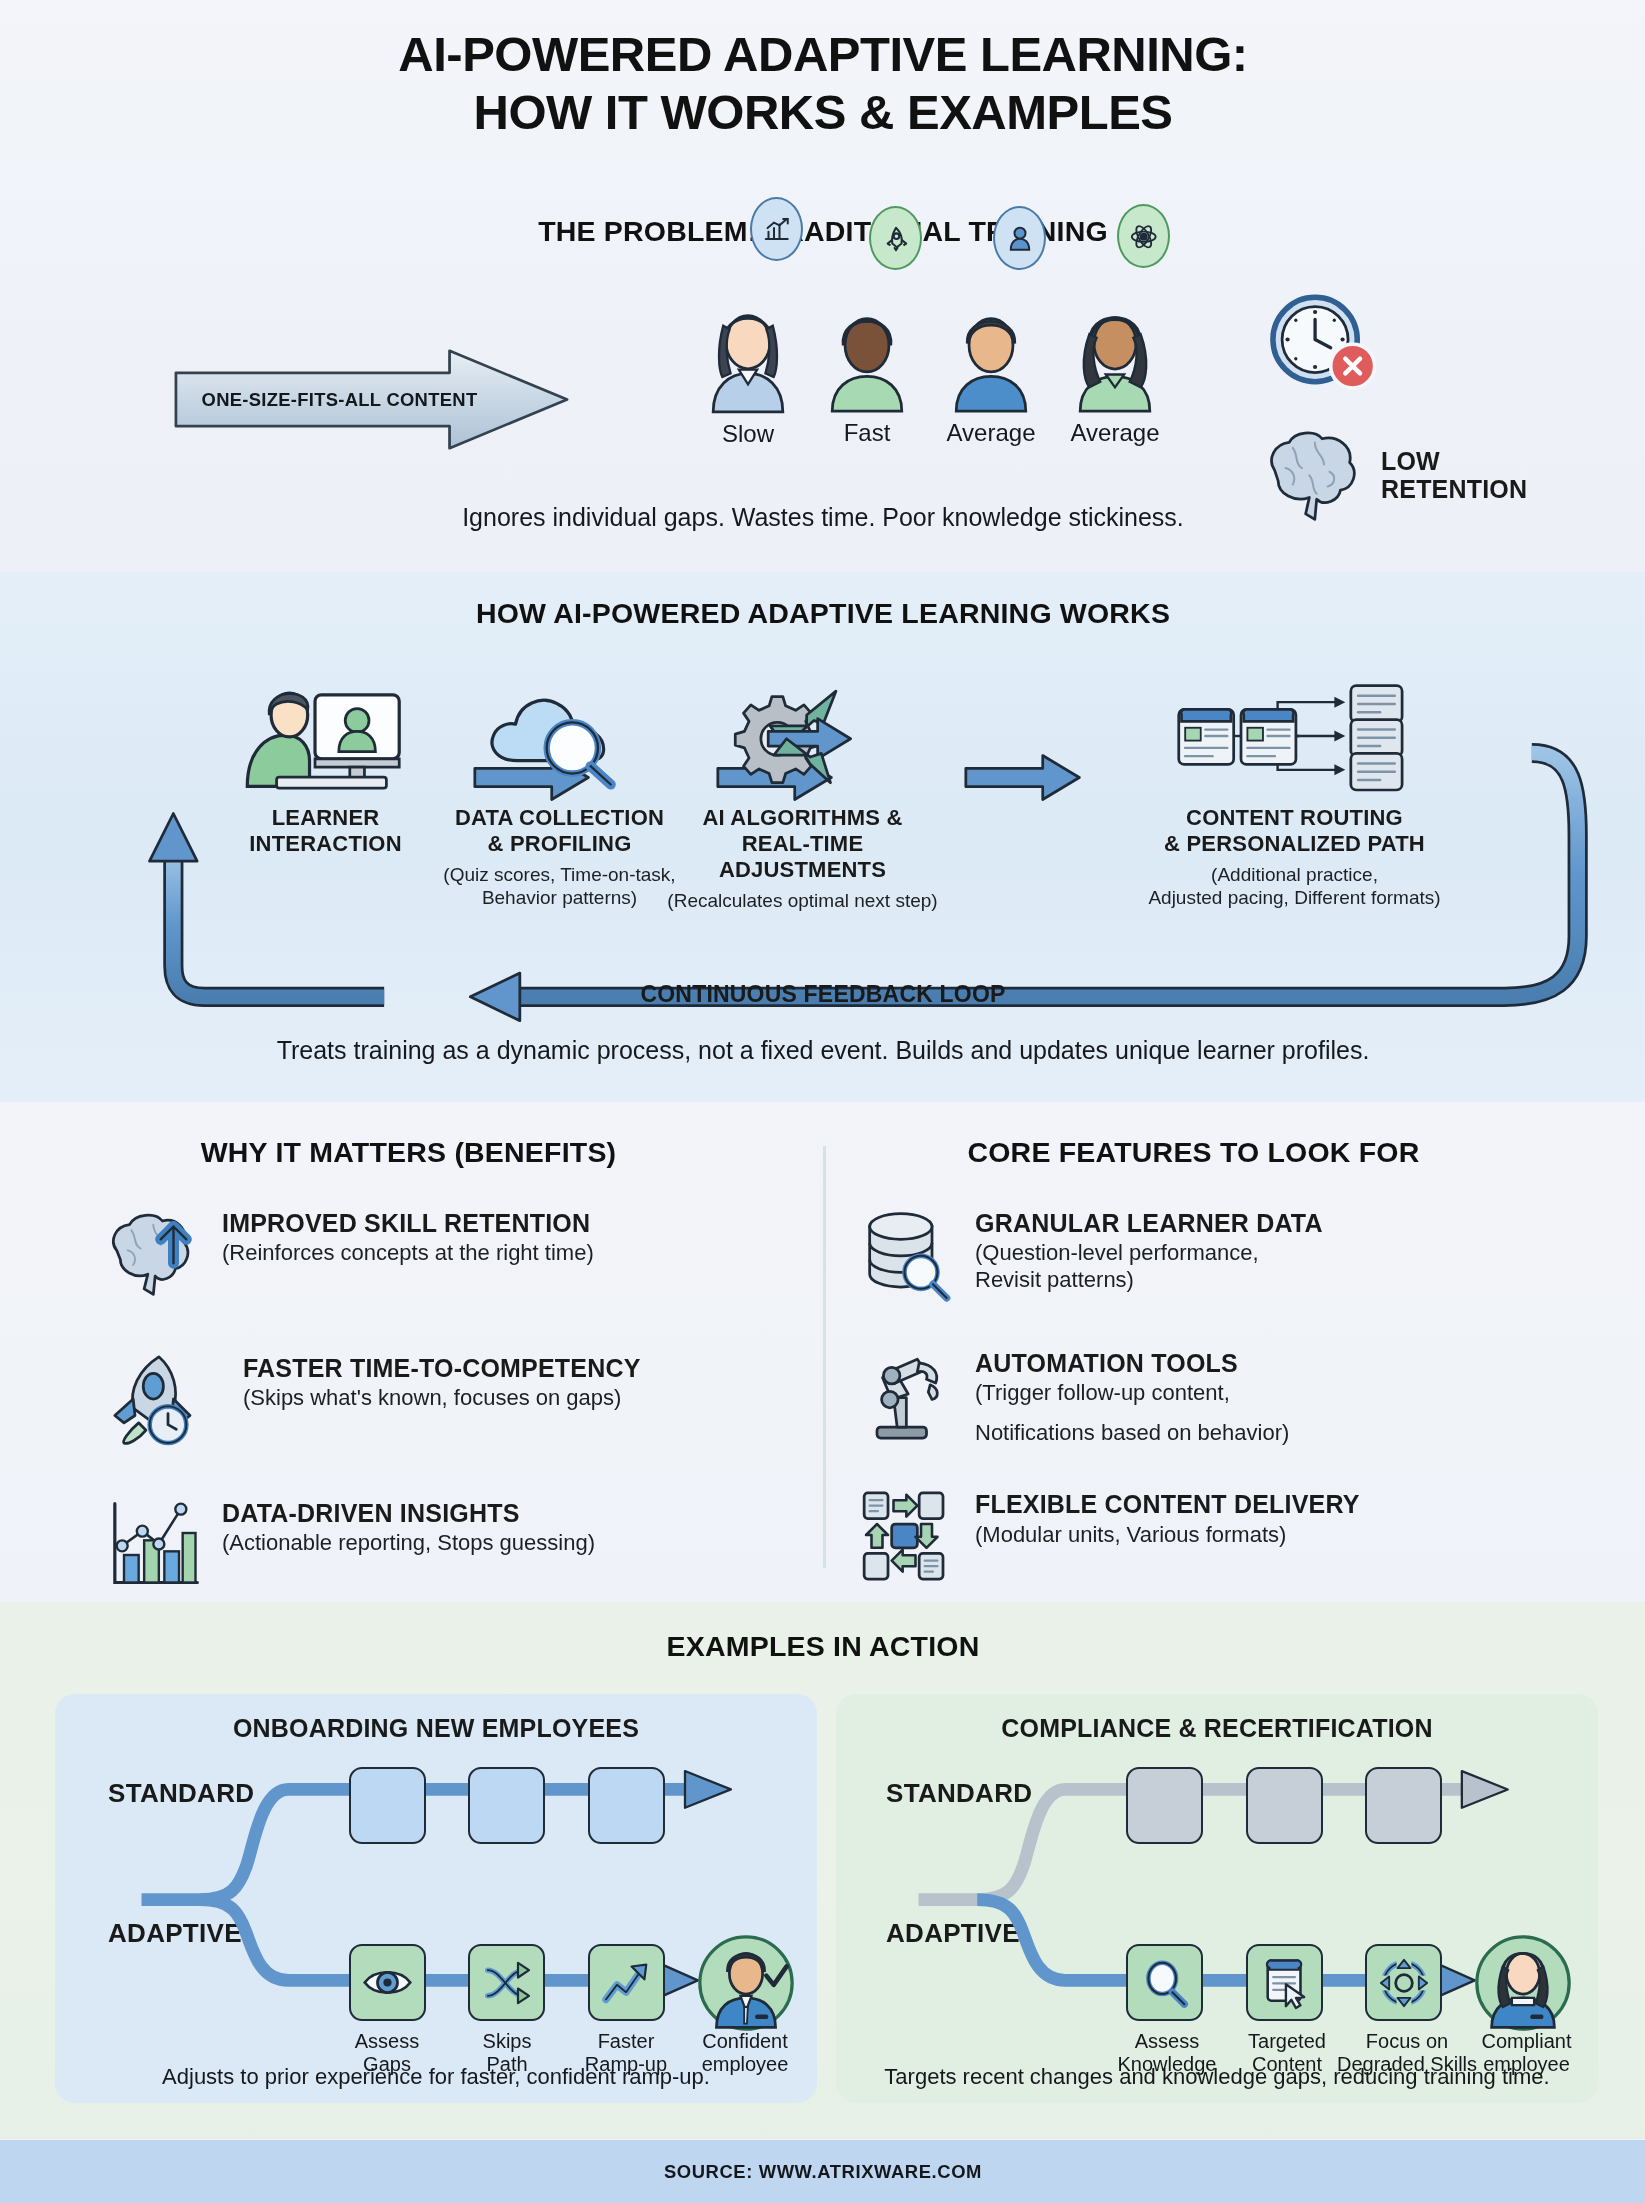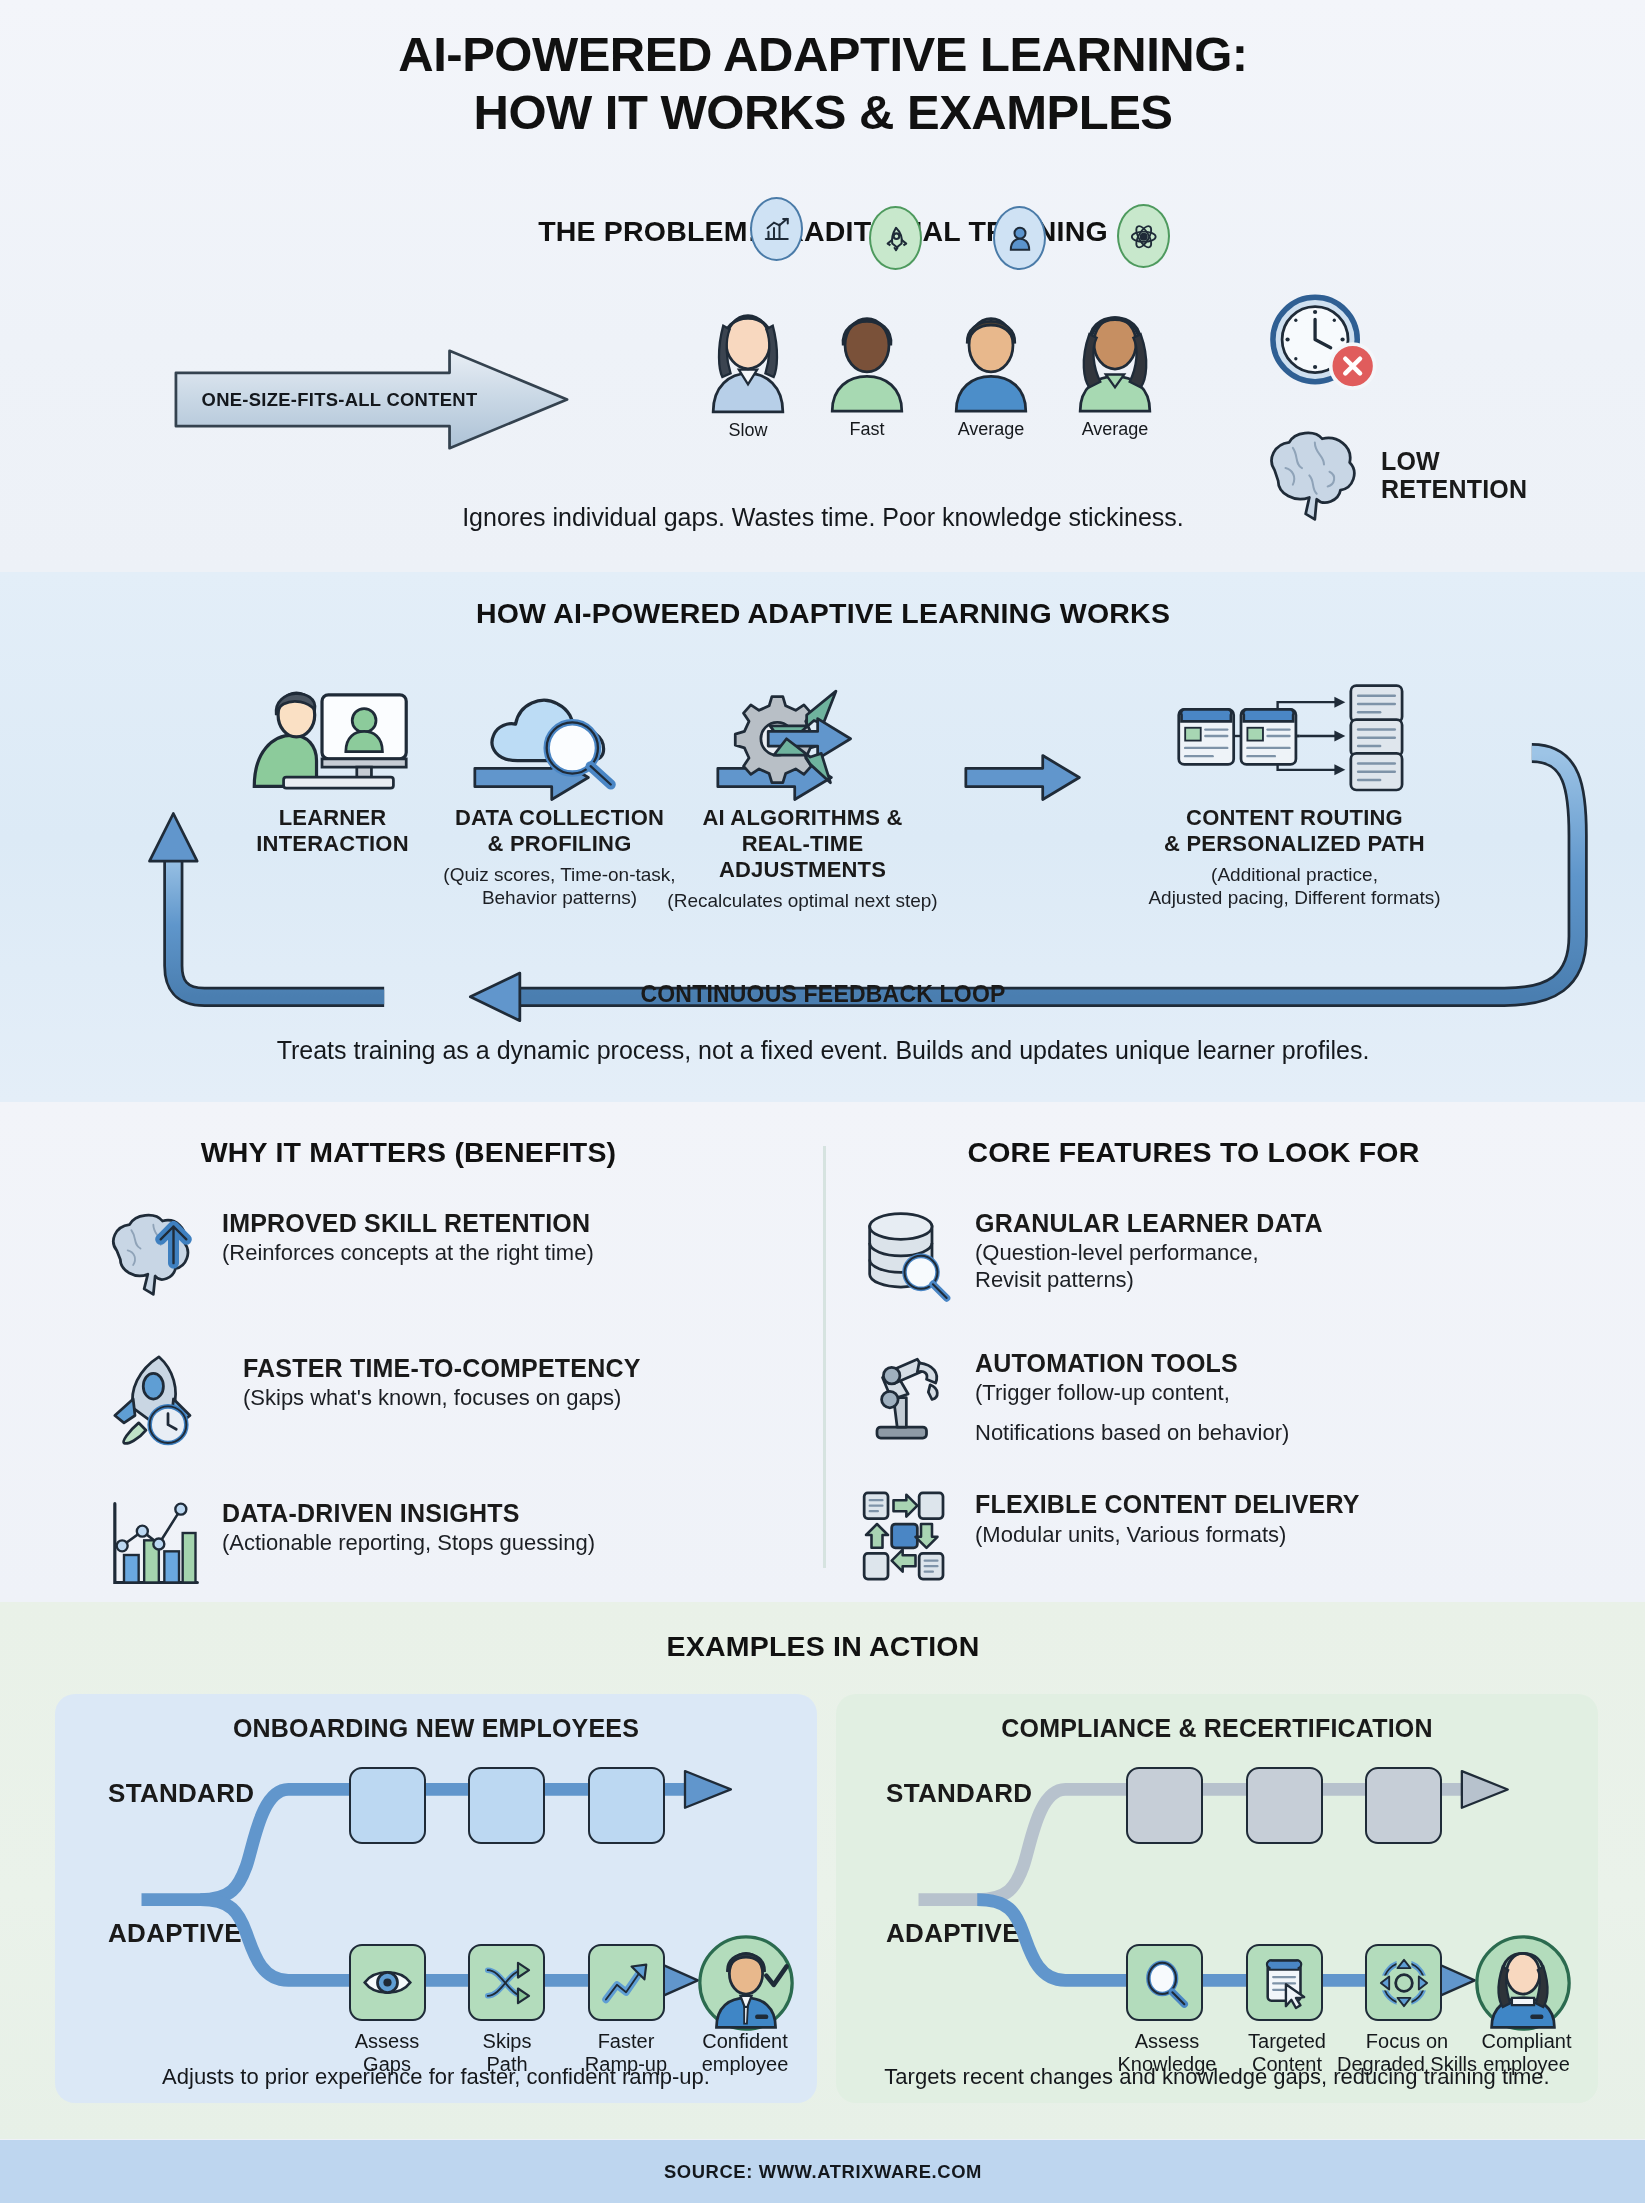--- a/index.html
+++ b/index.html
@@ -35,21 +35,21 @@
   #problem-title { position: absolute; left: 0; right: 0; top: 215px; }
   .arrow-band { position: absolute; left: 174px; top: 349px; width: 395px; height: 101px; }
   .arrow-label {
     position: absolute; left: 0; top: 0; width: 331px; height: 101px;
     display: flex; align-items: center; justify-content: center;
     font-weight: 800; font-size: 18.4px; letter-spacing: 0.3px; color: #14181d;
     text-align: center; padding: 0 7.3px;
   }
   .persons { position: absolute; left: 693px; top: 285px; width: 514px; height: 211px; }
   .person { position: absolute; width: 110px; text-align: center; }
-  .person .plabel { font-size: 18px; margin-top: 5.5px; color: #15181c; }
+  .person .plabel { font-size: 24px; margin-top: 5.5px; color: #15181c; }
   .badge { position:absolute; top:-88px; width:53px; height:64px; border-radius:50%;
            display:flex;align-items:center;justify-content:center; font-size:25px; }
   .badge.blue { background:#cfe2f4; border:2.3px solid #4a7ba8; }
   .badge.green{ background:#c8e8cc; border:2.3px solid #4e9a5e; }
   .retention { position:absolute; left:1258px; top:290px; width:303px; }
   .ret-row { display:flex; align-items:center; gap:13px; margin-top:24px; }
   .ret-text { font-weight:800; font-size:25px; line-height:1.12; letter-spacing:0.2px; }
   .problem-caption {
     position:absolute; left:0; right:0; top:503px; text-align:center;
     font-size:25px; color:#15181c;
@@ -257,21 +257,21 @@
       </div>
     </div>
   </div>
 
   <div class="problem-caption">Ignores individual gaps. Wastes time. Poor knowledge stickiness.</div>
 
   <div class="sub-head" id="how-title">HOW AI-POWERED ADAPTIVE LEARNING WORKS</div>
 
   <div class="flow">
 
-    <div class="fstep" style="left:76px;top:0;">
+    <div class="fstep" style="left:69px;top:0;">
       <div class="ficon">
         <svg width="184" height="108" viewBox="0 0 200 118">
           <rect x="88" y="14" width="92" height="70" rx="7" fill="#fbfdff" stroke="#1f2b38" stroke-width="3.5"></rect>
           <circle cx="134" cy="42" r="13" fill="#8ccb9b" stroke="#1f2b38" stroke-width="3"></circle>
           <path d="M114 76 C114 60 124 54 134 54 C144 54 154 60 154 76 Z" fill="#8ccb9b" stroke="#1f2b38" stroke-width="3"></path>
           <rect x="88" y="84" width="92" height="9" fill="#c6ccd4" stroke="#1f2b38" stroke-width="3"></rect>
           <rect x="126" y="93" width="16" height="12" fill="#c6ccd4" stroke="#1f2b38" stroke-width="3"></rect>
           <path d="M14 114 C14 76 34 58 56 58 C72 58 82 70 82 86 L82 114 Z" fill="#8ccb9b" stroke="#1f2b38" stroke-width="3.5"></path>
           <ellipse cx="60" cy="36" rx="20" ry="24" fill="#fae0c4" stroke="#1f2b38" stroke-width="3.5"></ellipse>
           <path d="M38 36 C34 6 84 6 80 30 C72 22 58 18 46 24 C41 27 39 31 38 36 Z" fill="#4a5561" stroke="#1f2b38" stroke-width="3"></path>

